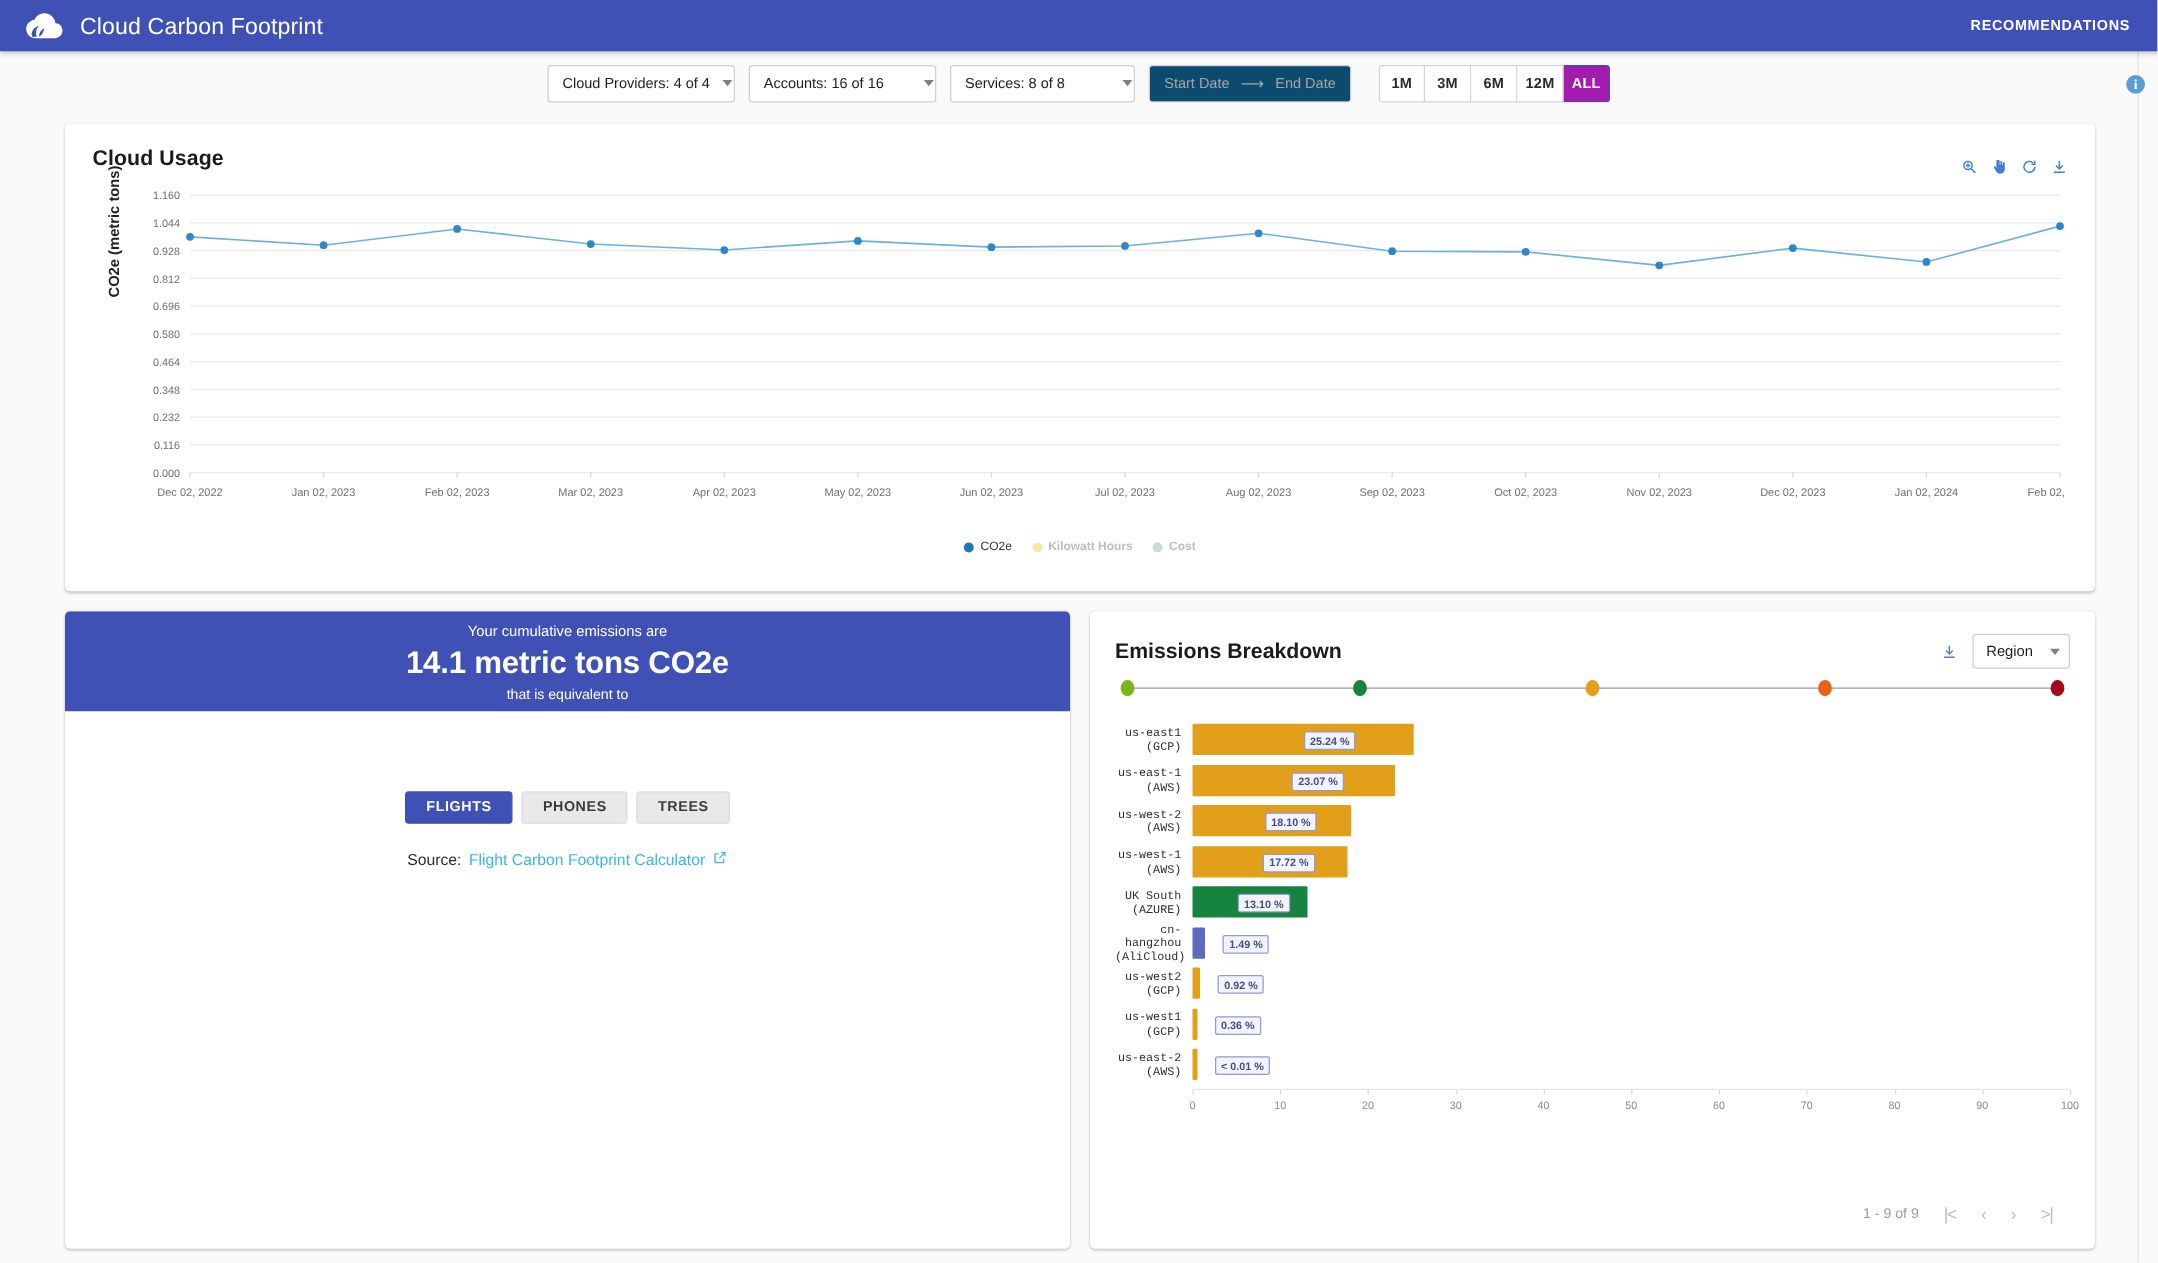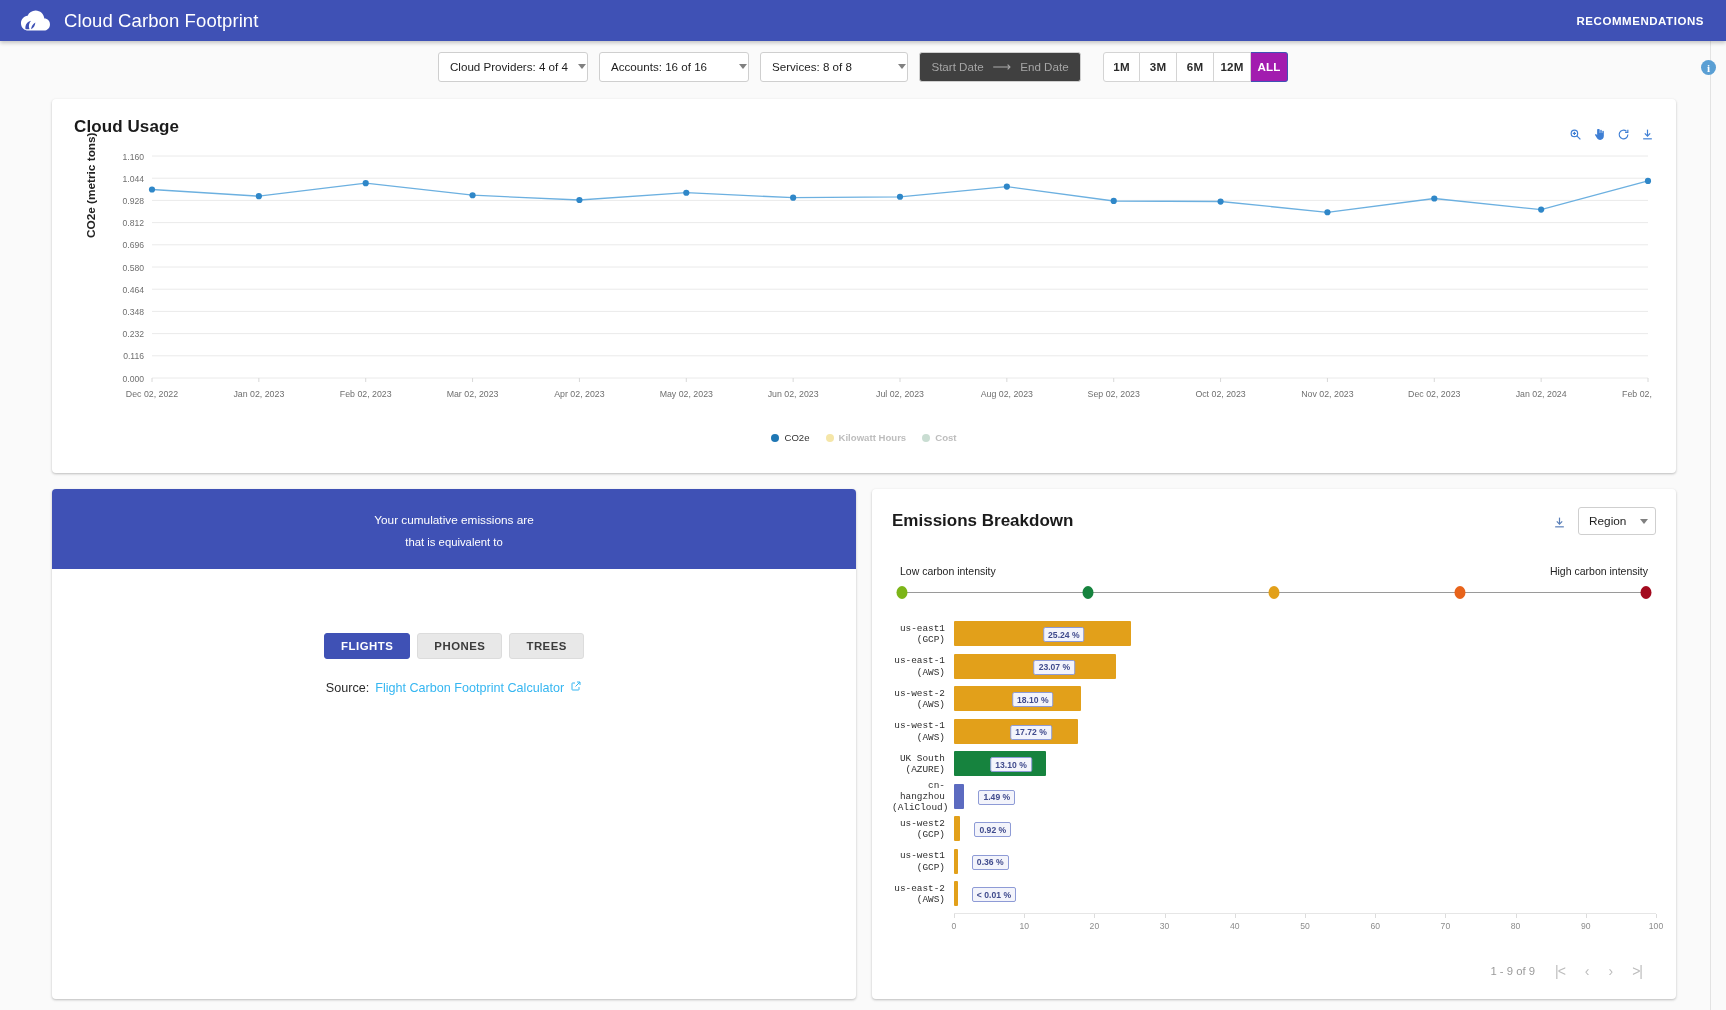--- a/index.html
+++ b/index.html
@@ -41,21 +41,21 @@
   .caret {
     width: 0; height: 0; border-left: 4.5px solid transparent;
     border-right: 4.5px solid transparent; border-top: 5px solid #808080;
   }
   .sel-providers { width: 150px; }
   .sel-accounts  { width: 150px; }
   .sel-services  { width: 148px; }
 
   .daterange {
     width: 162px; height: 30px; border: 1px solid #cfcfcf; border-radius: 3px;
-    background: #404040; display: flex; align-items: center; justify-content: center;
+    background: #0c4a6e; display: flex; align-items: center; justify-content: center;
     gap: 9px; font-size: 11.6px; color: #a6a6a6;
   }
   .arrow-ico { font-size: 13px; color: #a6a6a6; line-height: 1; }
 
   .rangegroup { display: flex; margin-left: 11px; }
   .rbtn {
     width: 37px; height: 30px; background: #fff;
     border: 1px solid #d4d4d4; border-left: none;
     font-size: 11.6px; font-weight: 700; color: #2b2b2b;
     display: flex; align-items: center; justify-content: center;
@@ -381,20 +381,21 @@
     <div class="leg off">
       <span class="dot" style="background:#c9ddd2"></span>
       <span>Cost</span>
     </div>
   </div>
 </div>
 
 <div class="card cume-card">
   <div class="cume-banner">
     <div class="cume-sub1">Your cumulative emissions are</div>
+    <div class="cume-big">14.1 metric tons CO2e</div>
     <div class="cume-sub2">that is equivalent to</div>
   </div>
 
 
   <div class="toggle-row">
     <div class="tbtn active">FLIGHTS</div>
     <div class="tbtn">PHONES</div>
     <div class="tbtn">TREES</div>
   </div>
 
@@ -422,24 +423,20 @@
           <line x1="4" y1="20" x2="20" y2="20"></line>
         </svg>
       </span>
       <div class="region-select">
         <span class="lbl">Region</span>
         <span class="caret"></span>
       </div>
     </div>
   </div>
 
-  <div class="intensity-head">
-    <span>Low carbon intensity</span>
-    <span>High carbon intensity</span>
-  </div>
   <div class="intensity-scale" id="intensityScale">
     <div class="intensity-line"></div>
   <div class="i-dot" style="left: 0%; background: rgb(124, 181, 24);"></div>
       <div class="i-dot" style="left: 25%; background: rgb(22, 131, 62);"></div>
       <div class="i-dot" style="left: 50%; background: rgb(226, 160, 26);"></div>
       <div class="i-dot" style="left: 75%; background: rgb(232, 99, 26);"></div>
       <div class="i-dot" style="left: 100%; background: rgb(163, 10, 30);"></div>
     </div>
 
   <div class="bars" id="barList">

